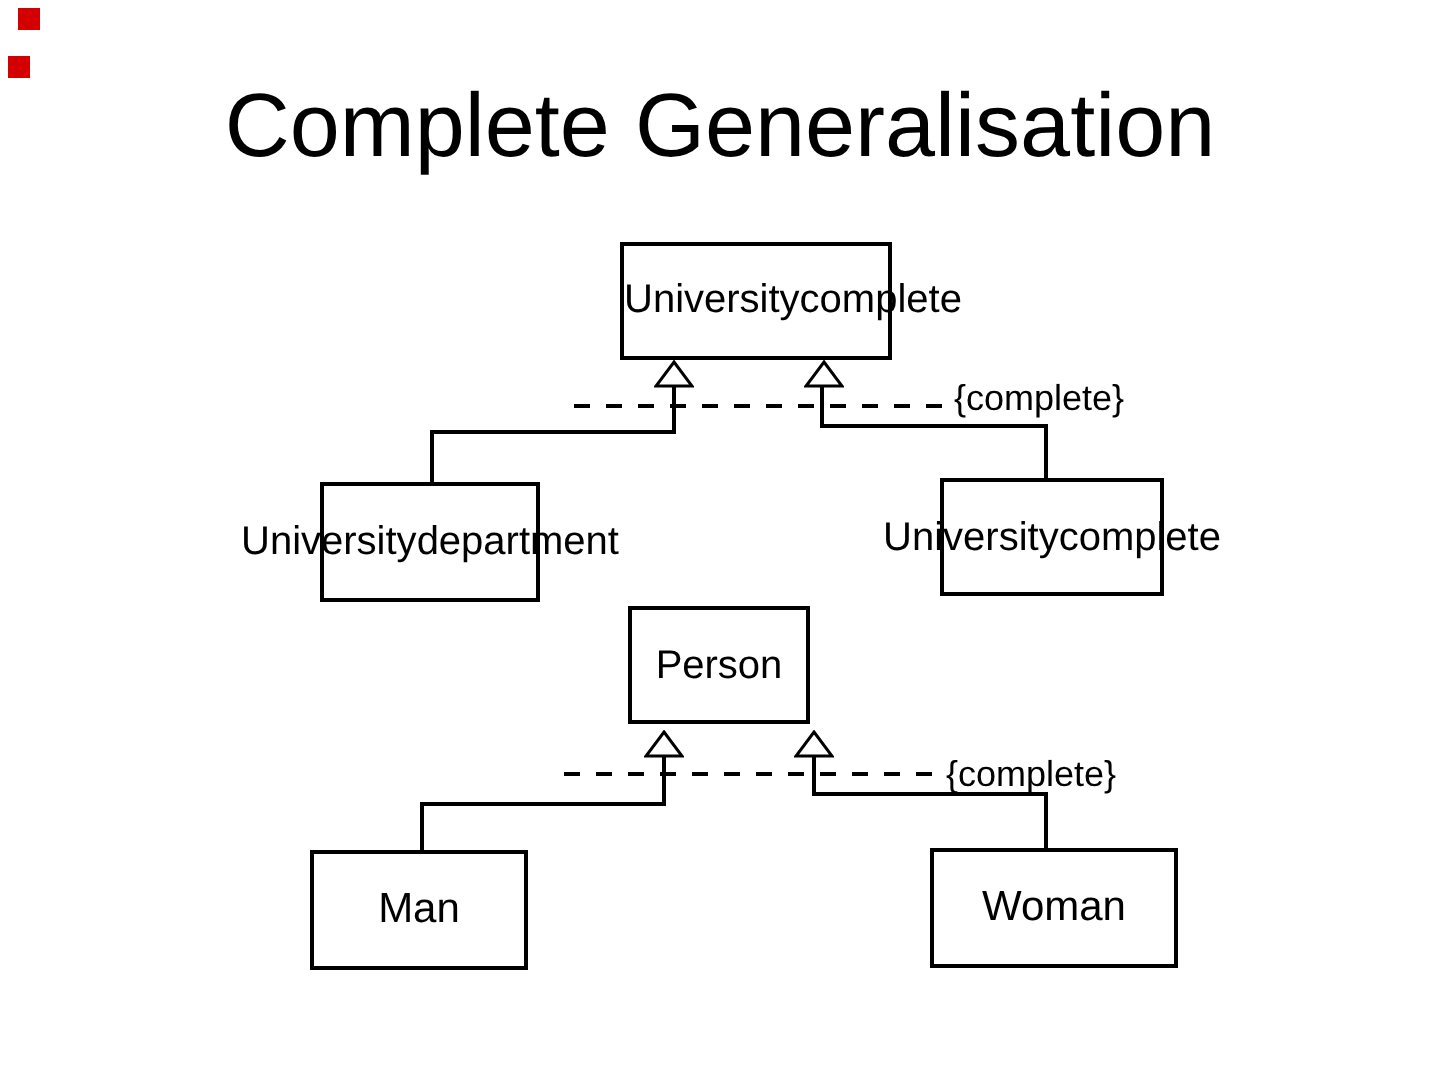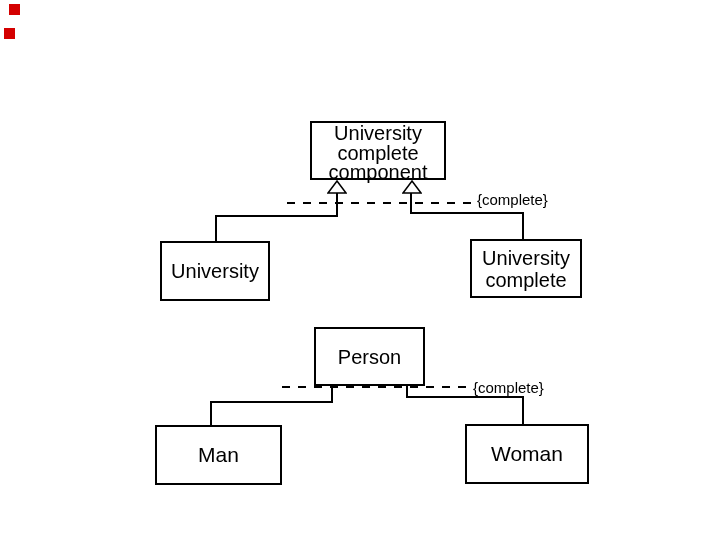--- a/index.html
+++ b/index.html
@@ -10,37 +10,37 @@
   .decor{position:absolute;width:11px;height:11px;}
   #decor1{left:9px;top:4px;}
   #decor2{left:4px;top:28px;}
   .title{
     position:absolute;left:0;right:0;top:40px;margin:0;
     font-size:45px;line-height:45px;font-weight:normal;text-align:center;
     letter-spacing:0px;
   }
   .cbox{
     position:absolute;box-sizing:border-box;border:2px solid #000;background:#fff;
-    display:flex;flex-direction:column;align-items:center;justify-content:center;
+    display:flex;flex-direction:row;align-items:center;justify-content:center;
     text-align:center;font-size:20px;line-height:22px;z-index:3;
   }
   #box-ufc{left:310px;top:121px;width:136px;height:59px;justify-content:flex-start;line-height:19.5px;padding-top:1px;overflow:visible;}
   #box-dept{left:160px;top:241px;width:110px;height:60px;}
   #box-inst{left:470px;top:239px;width:112px;height:59px;}
-  #box-person{left:314px;top:303px;width:111px;height:59px;margin-top:24px;}
-  #box-man{left:155px;top:425px;width:127px;height:60px;font-size:21px;}
+  #box-person{left:314px;top:303px;width:91px;height:59px;}
+  #box-man{left:155px;top:425px;width:109px;height:60px;font-size:21px;}
   #box-woman{left:465px;top:424px;width:124px;height:60px;font-size:21px;}
   .line{position:absolute;background:#000;z-index:1;}
   .dash{
     position:absolute;height:2px;z-index:0;
     background:repeating-linear-gradient(to right,#000 0 8px,transparent 8px 16px);
   }
   #dash-1{left:287px;top:202px;width:184px;}
   #dash-2{left:282px;top:386px;width:186px;}
-  .constraint{position:absolute;font-size:15px;line-height:15px;z-index:2;}
+  .constraint{position:absolute;font-size:18px;line-height:15px;z-index:2;}
   #constraint-1{left:477px;top:192px;}
   #constraint-2{left:473px;top:380px;}
   .tri{position:absolute;width:20px;height:14px;z-index:2;}
   #tri-1a{left:327px;top:180px;}
   #tri-1b{left:402px;top:180px;}
   #tri-2a{left:322px;top:365px;}
   #tri-2b{left:397px;top:365px;}
   
   #stem-1a{left:336px;top:192px;width:2px;height:25px;}
   #stem-1b{left:410px;top:192px;width:2px;height:22px;}
@@ -56,26 +56,26 @@
   #v2R{left:522px;top:396px;width:2px;height:30px;}
 </style>
 </head>
 <body>
 
 <div class="slide">
 
   <div class="decor" id="decor1" style="background: rgb(212, 0, 0);"></div>
   <div class="decor" id="decor2" style="background: rgb(212, 0, 0);"></div>
 
+  <h1 class="title">Complete Generalisation</h1>
 
   <div>
     <div class="cbox" id="box-ufc">
       <div>University</div>
       <div>complete</div>
-      <div>component</div>
     </div>
 
     <div class="line" id="stem-1a"></div>
     <div class="line" id="stem-1b"></div>
     <div class="dash" id="dash-1"></div>
     <div class="line" id="h1L"></div>
     <div class="line" id="v1L"></div>
     <div class="line" id="h1R"></div>
     <div class="line" id="v1R"></div>
 
@@ -83,20 +83,21 @@
       <polygon points="10,1 19,13 1,13" fill="#ffffff" stroke="#000000" stroke-width="1.5"></polygon>
     </svg>
     <svg class="tri" id="tri-1b" viewBox="0 0 20 14">
       <polygon points="10,1 19,13 1,13" fill="#ffffff" stroke="#000000" stroke-width="1.5"></polygon>
     </svg>
 
     <div class="constraint" id="constraint-1">{complete}</div>
 
     <div class="cbox" id="box-dept">
       <div>University</div>
+      <div>department</div>
     </div>
     <div class="cbox" id="box-inst">
       <div>University</div>
       <div>complete</div>
     </div>
   </div>
 
   <div>
     <div class="cbox" id="box-person">
       <div>Person</div>

